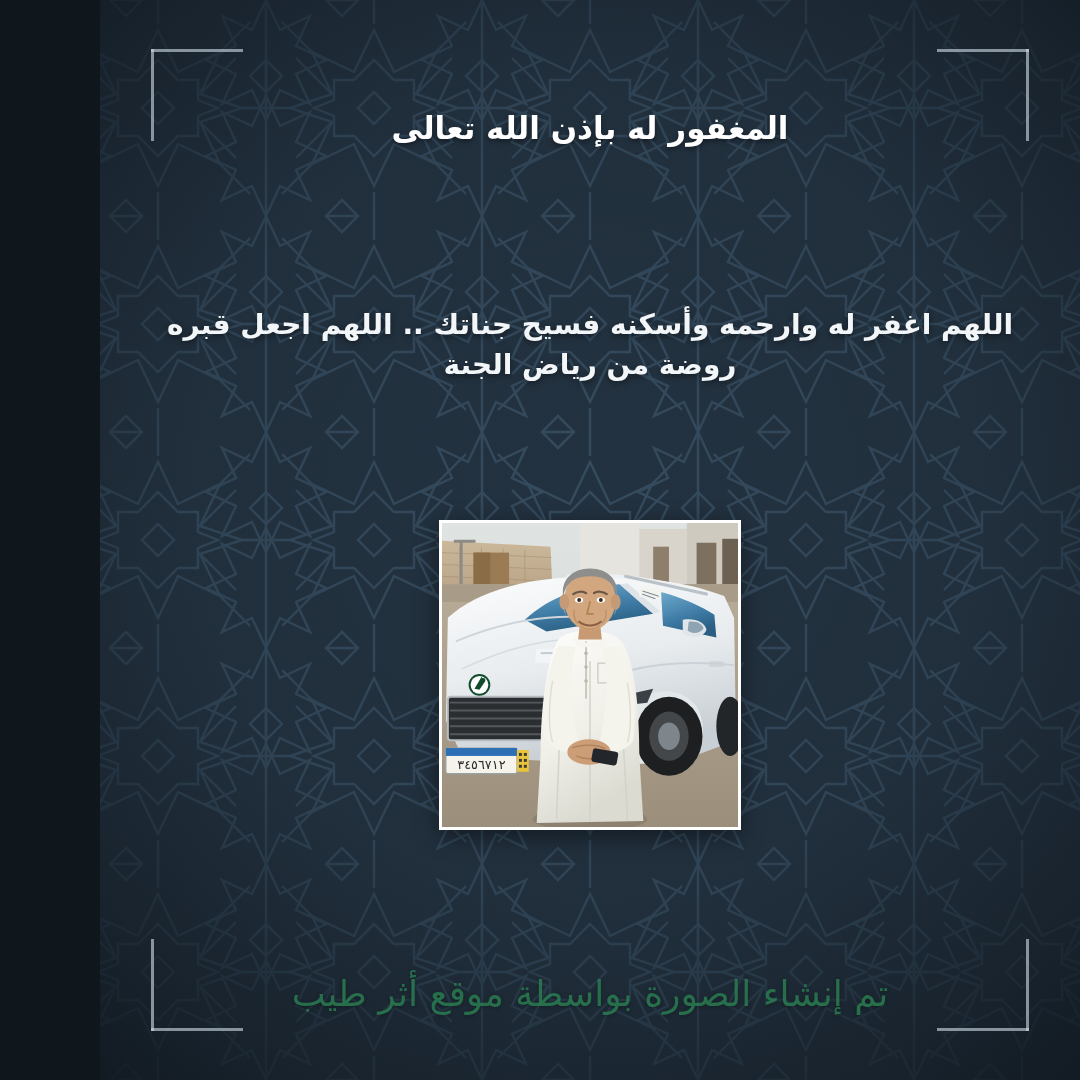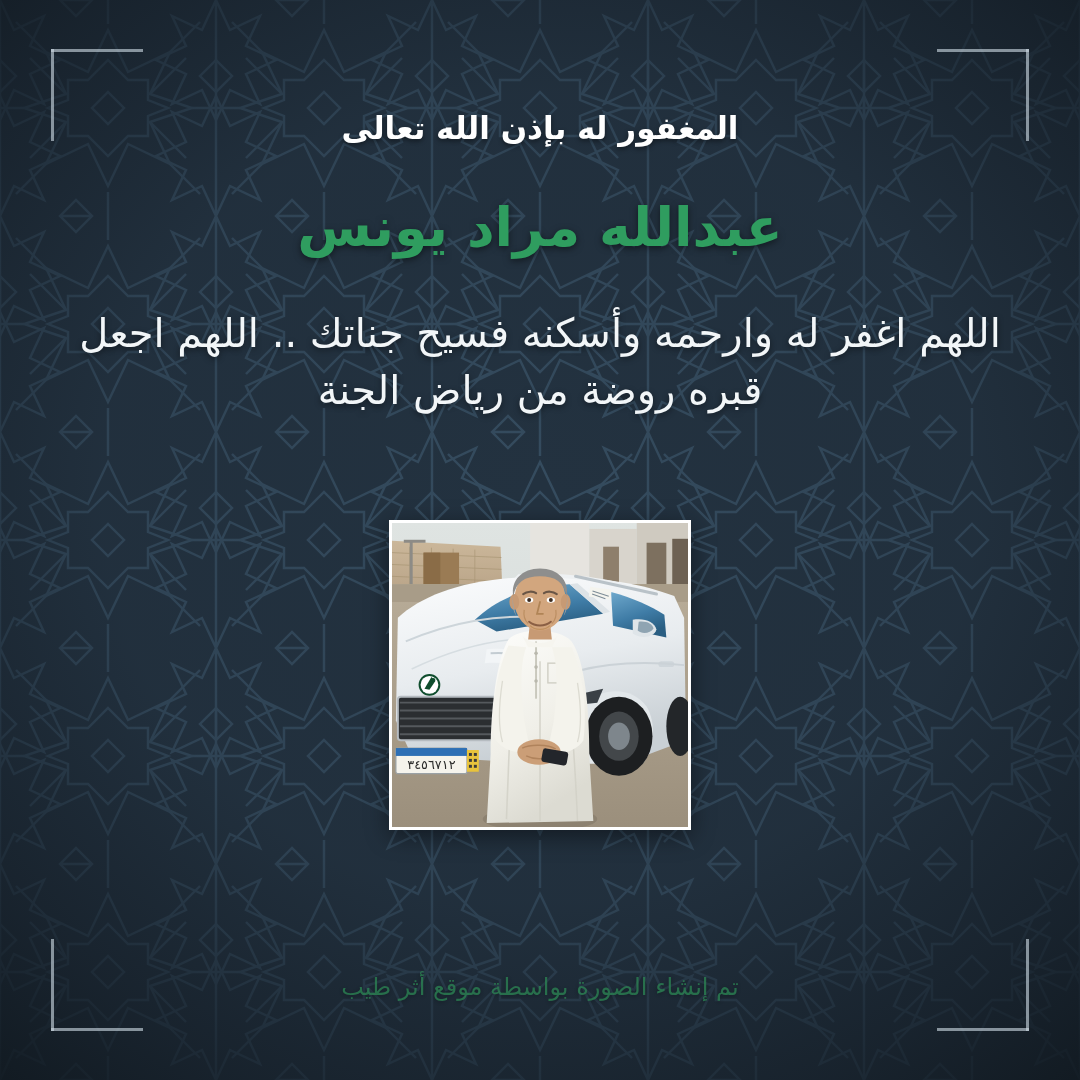--- a/index.html
+++ b/index.html
@@ -3,21 +3,21 @@
 <meta charset="utf-8">
 <title>بطاقة تعزية</title>
 <style>
   html, body {
     margin: 0;
     padding: 0;
     background: #0f171d;
   }
   #card {
     position: relative;
-    width: 1080px;
+    width: 980px;
     height: 1080px;
     overflow: hidden;
     background-color: #233240;
     font-family: "DejaVu Sans", "Liberation Sans", sans-serif;
     direction: rtl;
   }
 
   
   .bg-pattern {
     position: absolute;
@@ -110,22 +110,22 @@
     text-shadow: 0 2px 7px rgba(0,0,0,0.5);
   }
 
   .prayer {
     position: absolute;
     top: 305px;
     left: 62px;
     right: 62px;
     text-align: center;
     color: #f2f6f8;
-    font-size: 40px;
-    font-weight: normal;
+    font-size: 28px;
+    font-weight: bold;
     line-height: 1.42;
     text-shadow: 0 2px 6px rgba(0,0,0,0.45);
   }
 
   
   .photo-frame {
     position: absolute;
     top: 520px;
     left: 50%;
     transform: translateX(-50%);
@@ -153,21 +153,21 @@
   }
 
   .footer-credit {
     position: absolute;
     top: 973px;
     left: 0;
     right: 0;
     text-align: center;
     color: #2b8352;
     opacity: 0.78;
-    font-size: 24px;
+    font-size: 36px;
     font-weight: normal;
     text-shadow: 0 1px 4px rgba(0,0,0,0.4);
   }
 </style>
 </head>
 <body>
 
 <div id="card">
 
   <div class="bg-pattern">
@@ -206,21 +206,20 @@
 
   <div class="corner tl"></div>
   <div class="corner tr"></div>
   <div class="corner bl"></div>
   <div class="corner br"></div>
 
   <div class="content">
 
     <div class="headline">المغفور له بإذن الله تعالى</div>
 
-    <div class="deceased-name">عبدالله مراد يونس</div>
 
     <div class="prayer">اللهم اغفر له وارحمه وأسكنه فسيح جناتك .. اللهم اجعل قبره روضة من رياض الجنة</div>
 
     <div class="photo-frame">
       <svg viewBox="0 0 300 308" preserveAspectRatio="xMidYMid slice" xmlns="http://www.w3.org/2000/svg">
         <defs>
           <linearGradient id="skyG" x1="0" y1="0" x2="0" y2="1">
             <stop offset="0%" stop-color="#dfe4e2"></stop>
             <stop offset="100%" stop-color="#cfd6d4"></stop>
           </linearGradient>

